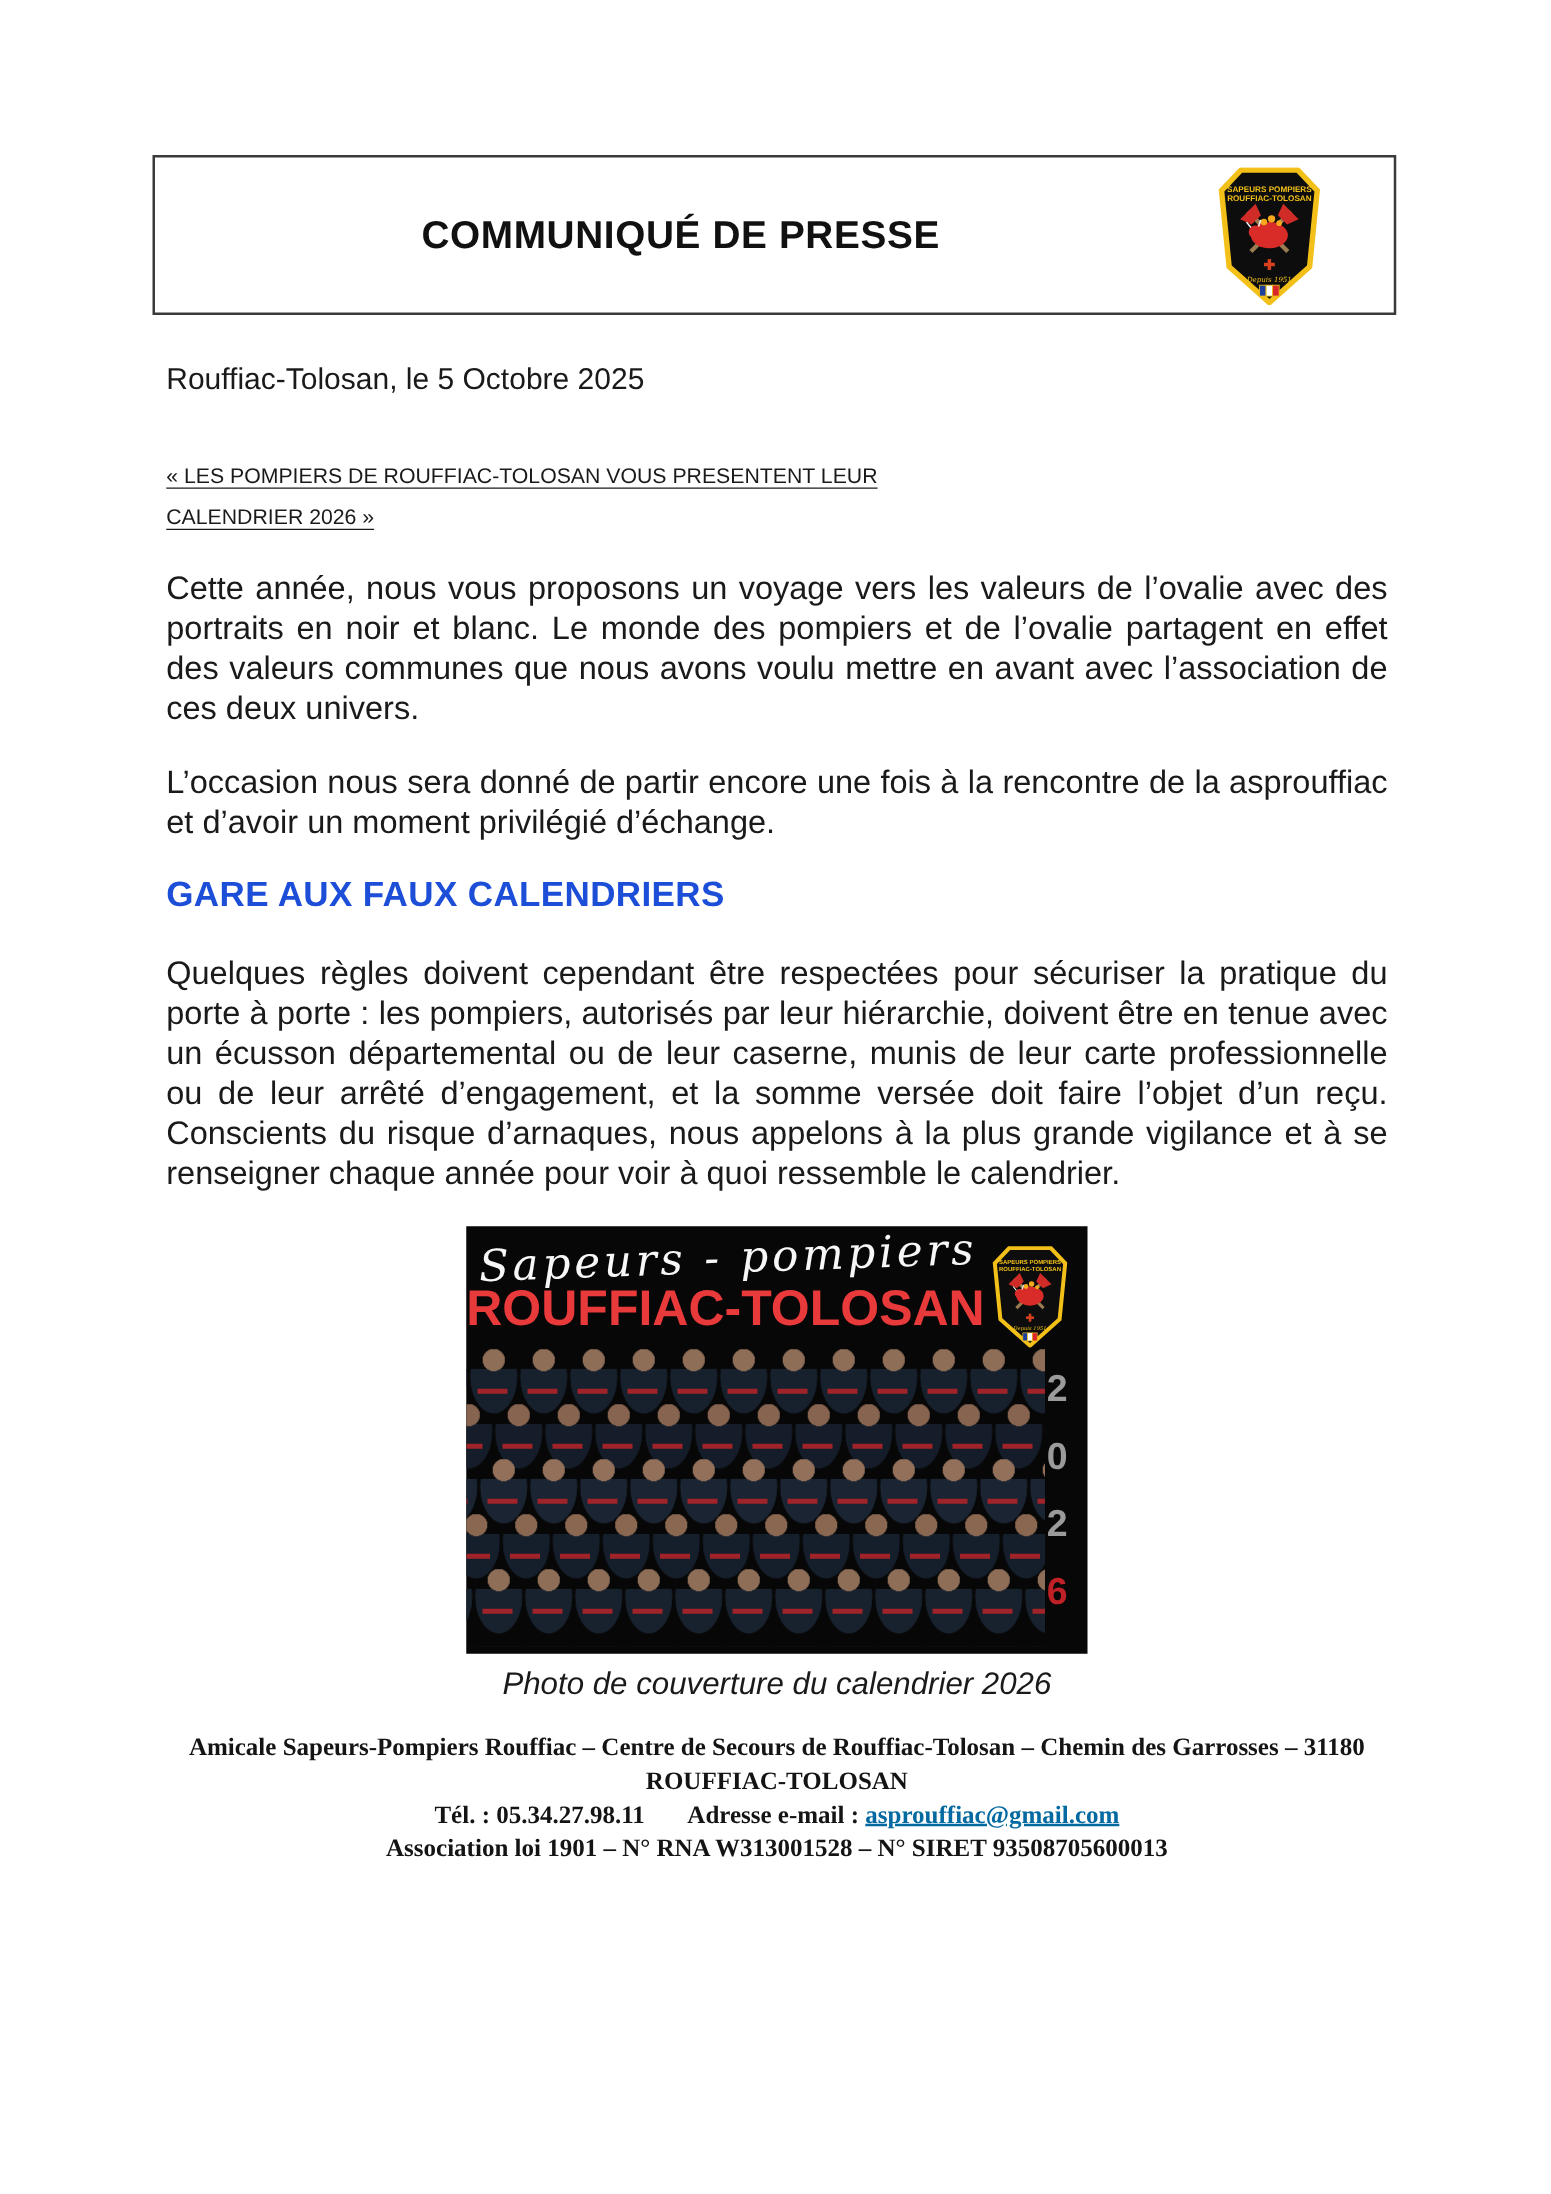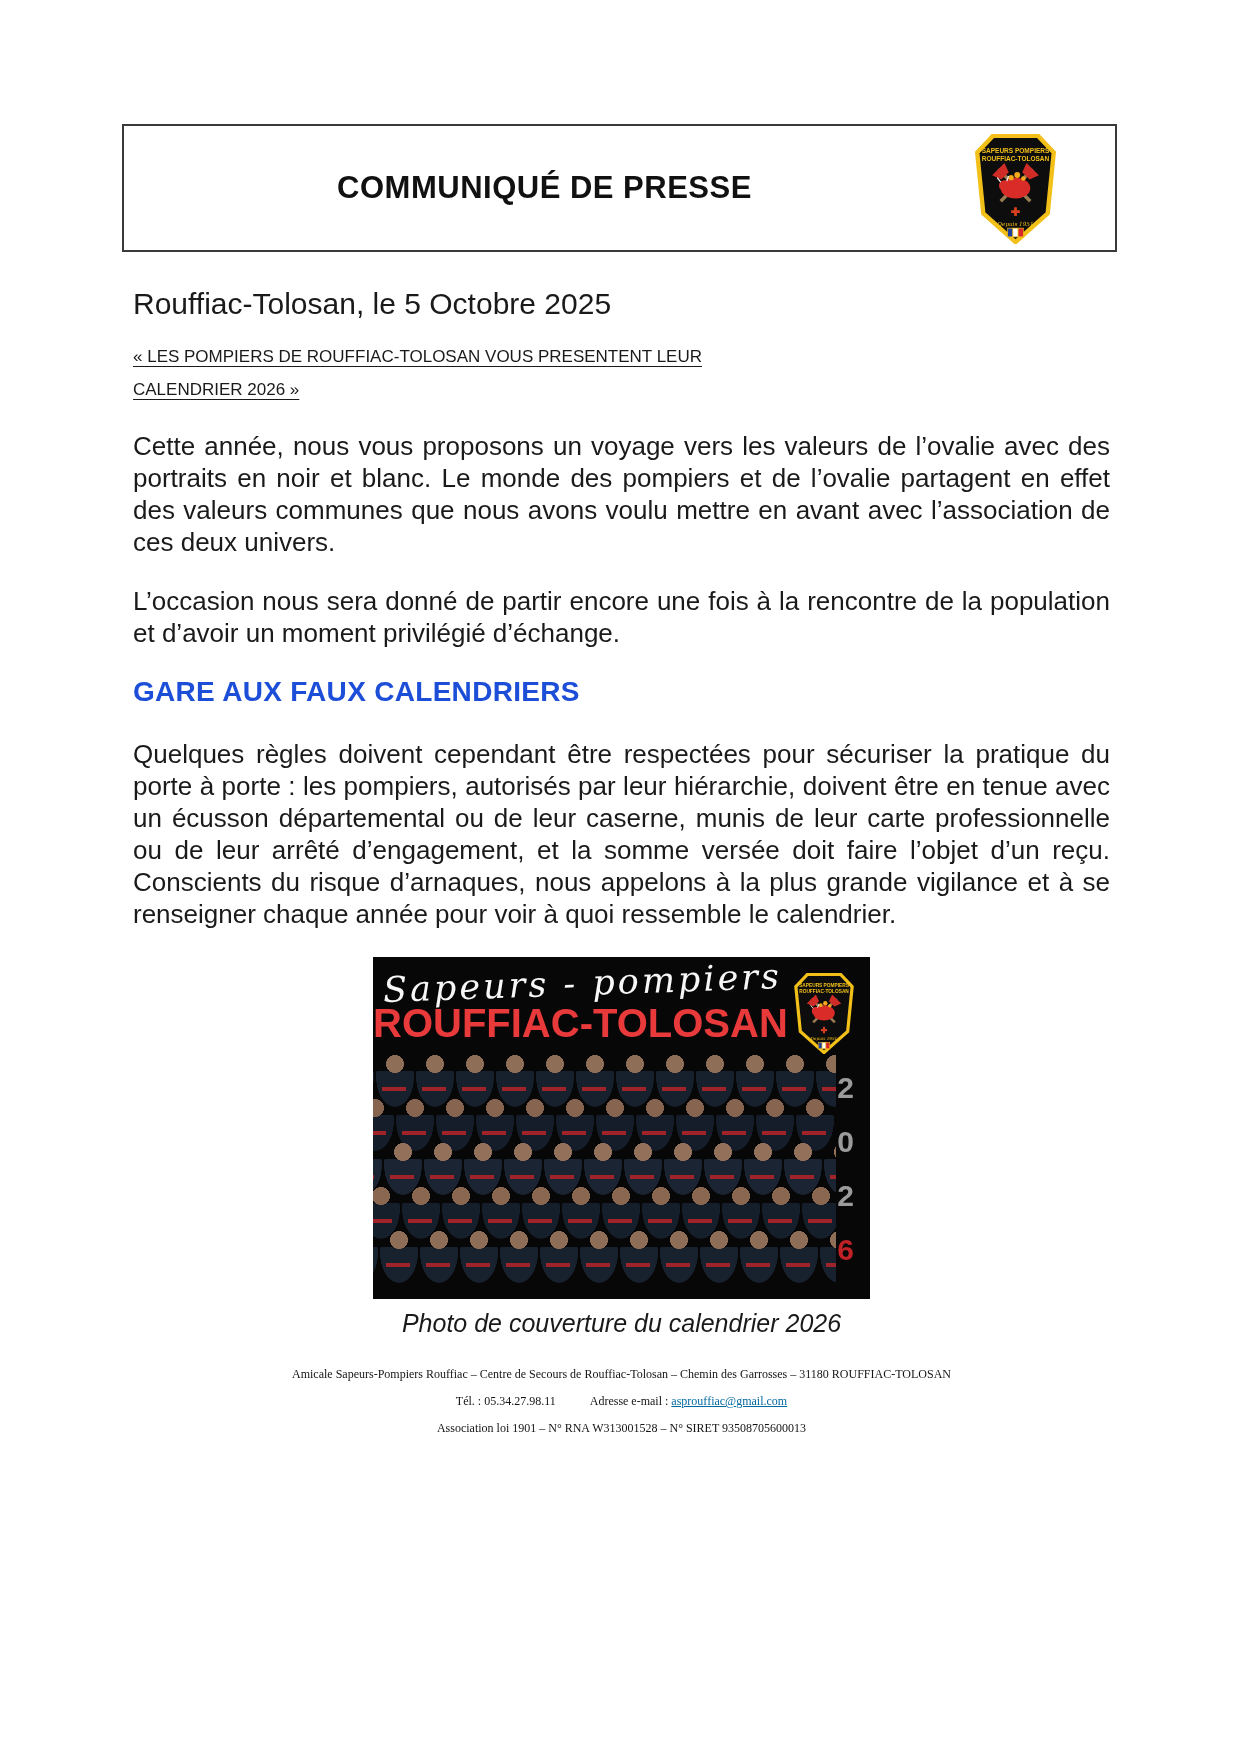--- a/index.html
+++ b/index.html
@@ -27,21 +27,21 @@
   .press-title{
     flex:1;
     text-align:center;
     padding-right:150px;
     font-size:31px;font-weight:bold;letter-spacing:.5px;
     color:#111;
   }
   .badge-lg{position:absolute;right:56px;top:8px;width:87px;height:110px;}
 
   
-  .dateline{font-size:30px;line-height:32px;margin:0 0 20px 0;}
+  .dateline{font-size:24px;line-height:32px;margin:0 0 44px 0;}
   .headline{
     text-align:left;font-size:17px;line-height:33px;
     margin:0 0 24px 0;
   }
   .headline span{text-decoration:underline;text-underline-offset:4px;}
   p.body-par{
     font-size:26px;line-height:32px;
     text-align:justify;
     margin:0 0 27px 0;
   }
@@ -119,23 +119,24 @@
   .caption{
     text-align:center;
     font-style:italic;
     font-size:25px;line-height:32px;
     margin:0 0 22px 0;
   }
 
   
   .footer{
     font-family:"Liberation Serif", serif;
-    font-size:12px;line-height:27px;
+    font-size:20px;line-height:27px;
     text-align:center;color:#141414;
     margin-top:3px;
+    font-weight:bold;
   }
   .footer .email-link{color:#0369a1;text-decoration:underline;cursor:pointer;}
   .footer .tel{margin-right:34px;}
 
   .svg-defs{position:absolute;width:0;height:0;overflow:hidden;}
 </style>
 </head>
 <body>
 
 <svg class="svg-defs" aria-hidden="true">
@@ -184,21 +185,21 @@
 
     <div class="headline">
       <span>« LES POMPIERS DE ROUFFIAC-TOLOSAN VOUS PRESENTENT LEUR</span><br>
       <span>CALENDRIER 2026 »</span>
     </div>
 
 
     <p class="body-par">Cette année, nous vous proposons un voyage vers les valeurs de l’ovalie avec des portraits en noir et blanc. Le monde des pompiers et de l’ovalie partagent en effet des valeurs communes que nous avons voulu mettre en avant avec l’association de ces deux univers.</p>
 
 
-    <p class="body-par">L’occasion nous sera donné de partir encore une fois à la rencontre de la population et d’avoir un moment privilégié d’échange.</p>
+    <p class="body-par">L’occasion nous sera donné de partir encore une fois à la rencontre de la asprouffiac et d’avoir un moment privilégié d’échange.</p>
 
     <div class="section-heading">GARE AUX FAUX CALENDRIERS</div>
 
     <p class="body-par">Quelques règles doivent cependant être respectées pour sécuriser la pratique du porte à porte : les pompiers, autorisés par leur hiérarchie, doivent être en tenue avec un écusson départemental ou de leur caserne, munis de leur carte professionnelle ou de leur arrêté d’engagement, et la somme versée doit faire l’objet d’un reçu. Conscients du risque d’arnaques, nous appelons à la plus grande vigilance et à se renseigner chaque année pour voir à quoi ressemble le calendrier.</p>
 
     <div class="cover">
       <div class="crowd"></div>
       <div class="cover-script">Sapeurs - pompiers</div>
       <div class="cover-red-title">ROUFFIAC-TOLOSAN</div>
       <svg class="badge-sm" viewBox="0 0 100 126">

